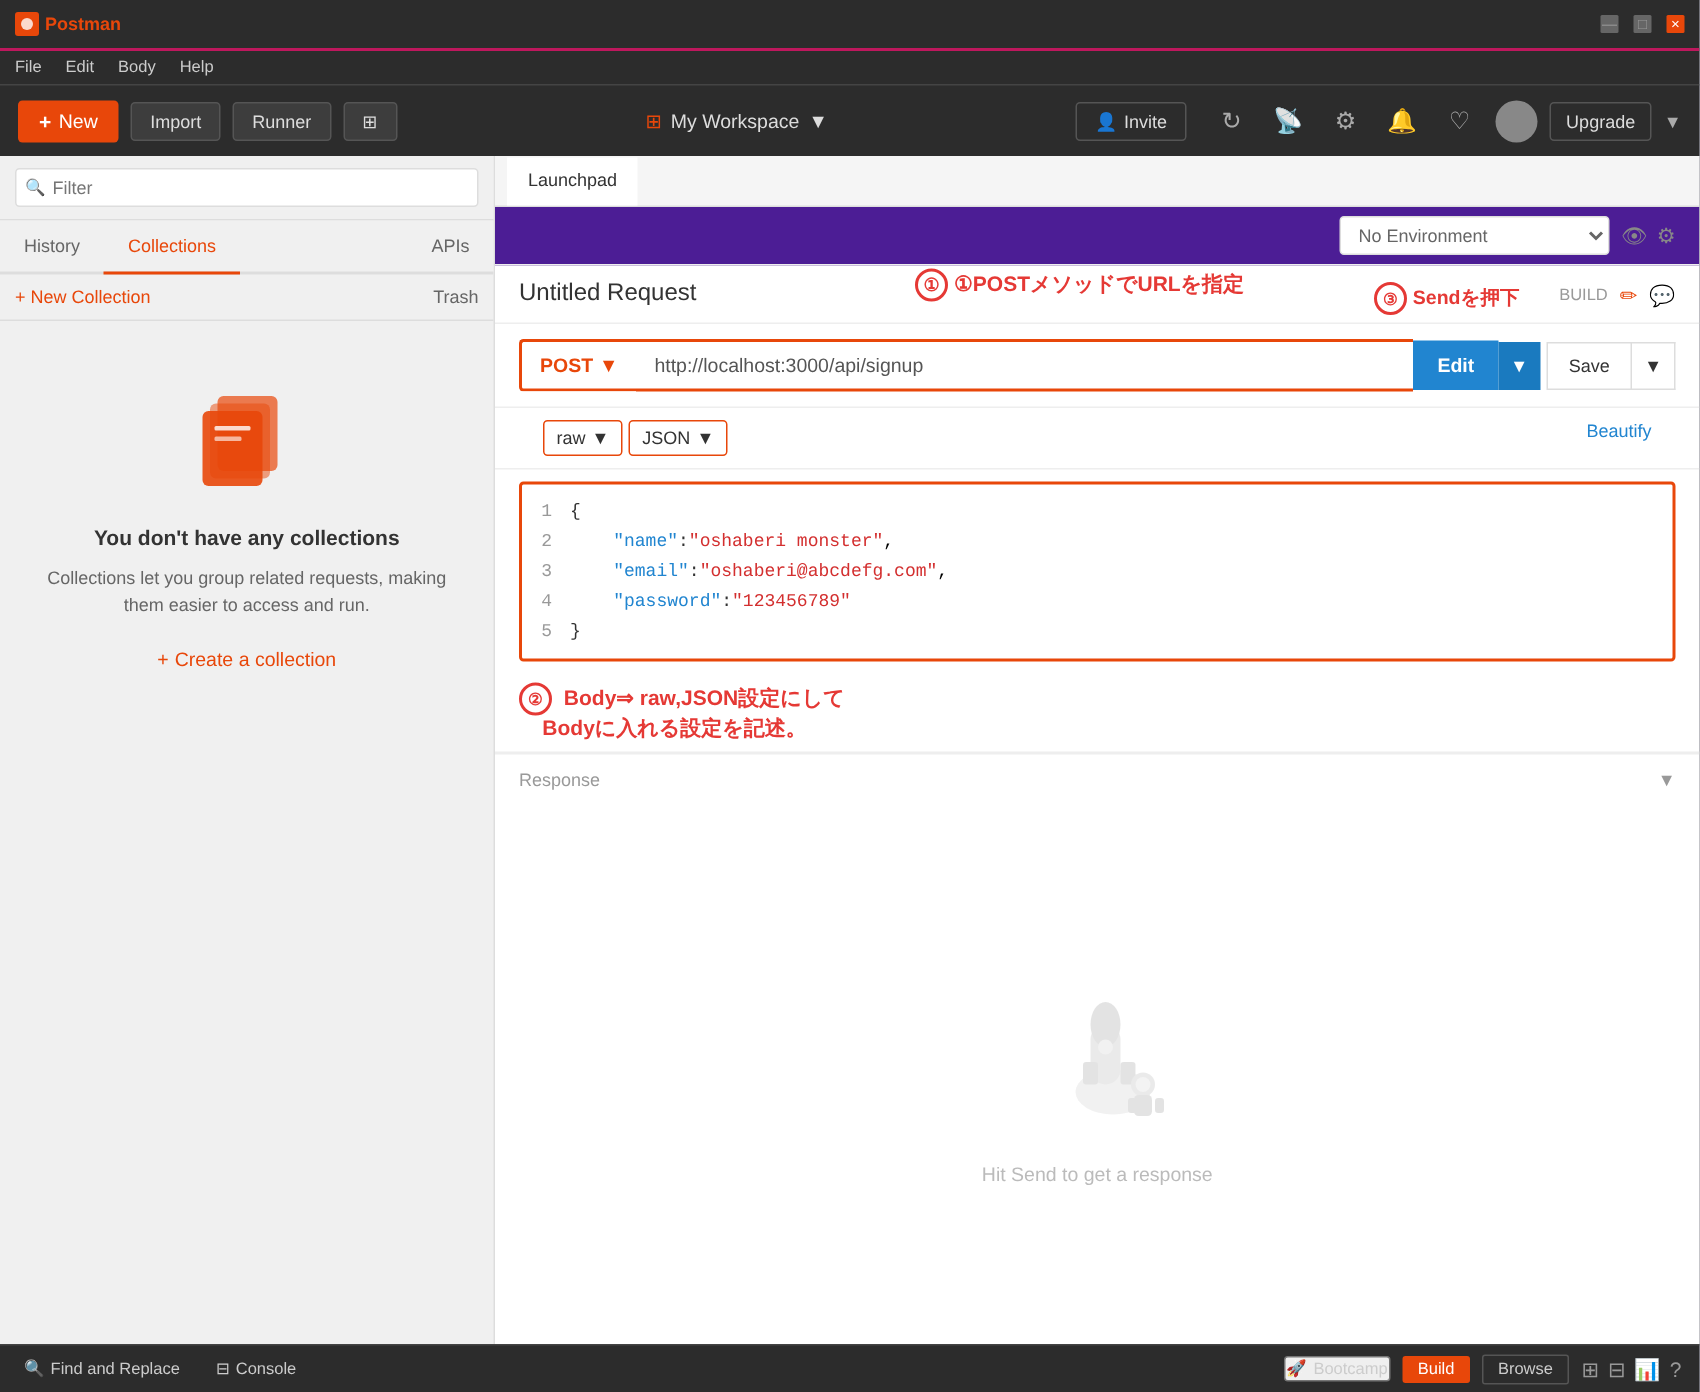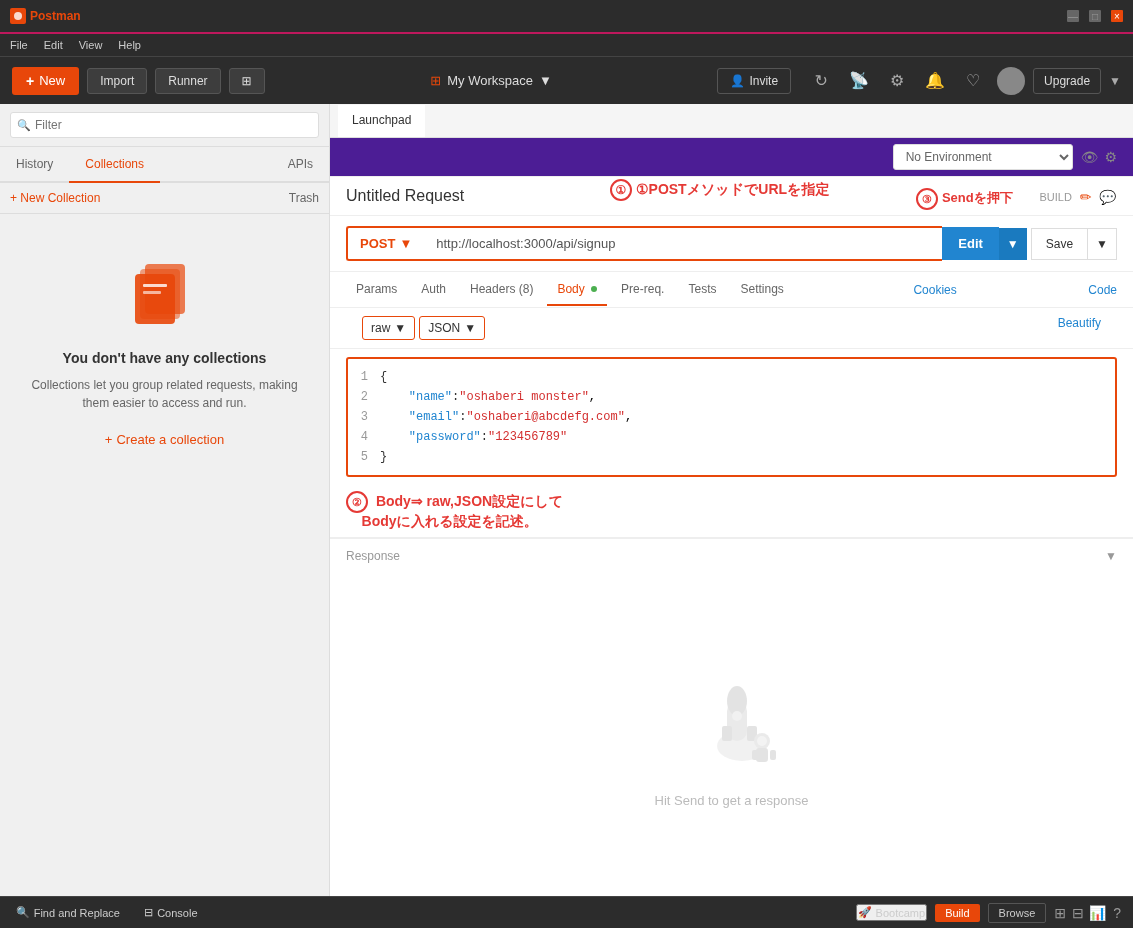--- a/index.html
+++ b/index.html
@@ -487,21 +487,21 @@
   <div class="window-controls">
     <div class="window-btn">—</div>
     <div class="window-btn">□</div>
     <div class="window-btn" style="background:#e8470a; color:white;">×</div>
   </div>
 </div>
 
 <div class="menubar">
   <span>File</span>
   <span>Edit</span>
-  <span>View</span>
+  <span>Body</span>
   <span>Help</span>
 </div>
 
 <div class="toolbar">
   <button class="btn-new">
     <span class="plus-icon">+</span>
     <span>New</span>
   </button>
   <button class="btn-toolbar">Import</button>
   <button class="btn-toolbar">Runner</button>
@@ -602,35 +602,20 @@
         <button class="btn-send">Edit</button>
         <button class="btn-send-dropdown">▼</button>
         <button class="btn-save">Save</button>
         <button class="btn-save-dropdown">▼</button>
 
         <div style="position:absolute;right:120px;top:-28px;color:#e53935;font-size:13px;font-weight:bold;white-space:nowrap;pointer-events:none;">
           <span class="annotation-circle" style="font-size:11px;">③</span><span>Sendを押下</span>
         </div>
       </div>
 
-      <div class="sub-tabs">
-        <span class="sub-tab">Params</span>
-        <span class="sub-tab">Auth</span>
-        <span class="sub-tab">Headers (8)</span>
-        <span class="sub-tab active">
-          <span>Body</span>
-          <span class="dot"></span>
-        </span>
-        <span class="sub-tab">Pre-req.</span>
-        <span class="sub-tab">Tests</span>
-        <span class="sub-tab">Settings</span>
-        <span class="cookies-link">Cookies</span>
-        <span style="color:#666;margin:0 4px;font-size:12px;"> </span>
-        <span class="code-link">Code</span>
-      </div>
 
       <div class="body-options">
         <div class="body-type-select">
           <span>raw</span>
           <span>▼</span>
         </div>
         <div class="format-select">
           <span>JSON</span>
           <span>▼</span>
         </div>

